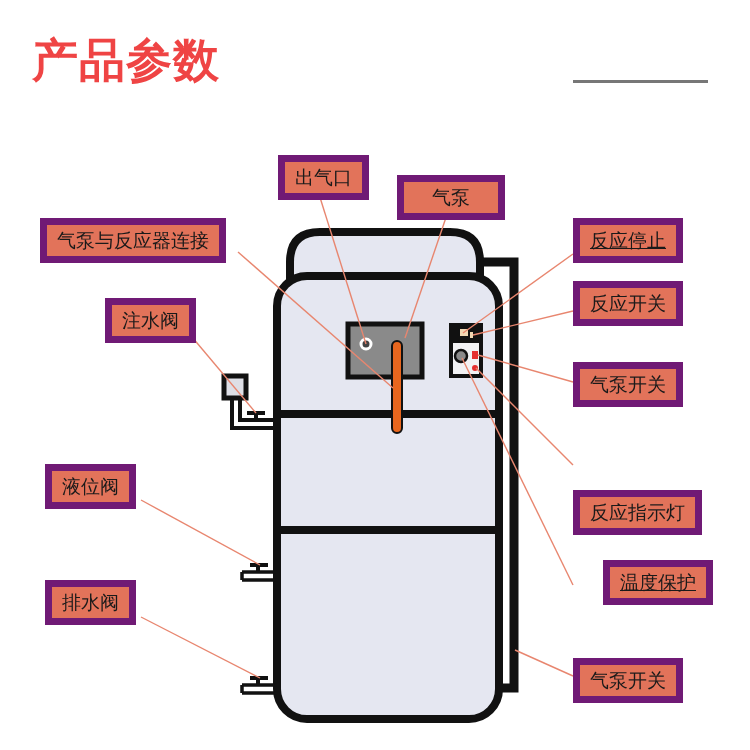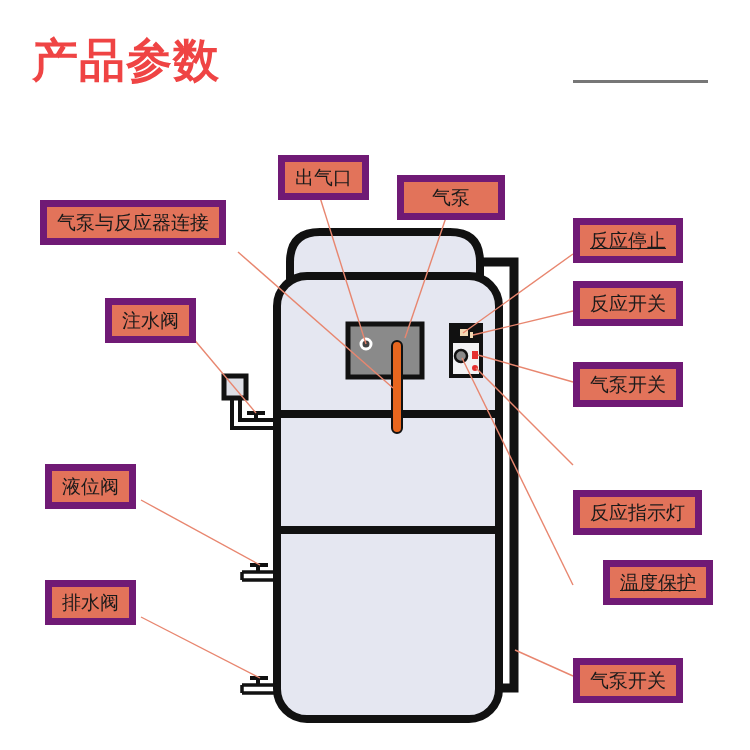--- a/index.html
+++ b/index.html
@@ -67,21 +67,21 @@
     <line x1="573" y1="311" x2="473" y2="335"></line>
     <line x1="573" y1="382" x2="478" y2="355"></line>
     <line x1="573" y1="465" x2="476" y2="368"></line>
     <line x1="573" y1="585" x2="462" y2="358"></line>
     <line x1="573" y1="676" x2="515" y2="650"></line>
   </g>
 </svg>
 
 <div class="lbl" style="left:278px;top:155px;">出气口</div>
 <div class="lbl" style="left:397px;top:155px;width:94px;text-align:center;padding:0;margin-top:20px;">气泵</div>
-<div class="lbl" style="left:40px;top:200px;">气泵与反应器连接</div>
+<div class="lbl" style="left:40px;top:218px;">气泵与反应器连接</div>
 <div class="lbl" style="left:105px;top:298px;">注水阀</div>
 <div class="lbl" style="left:45px;top:464px;">液位阀</div>
 <div class="lbl" style="left:45px;top:580px;">排水阀</div>
 <div class="lbl" style="left:573px;top:218px;text-decoration:underline;">反应停止</div>
 <div class="lbl" style="left:573px;top:281px;">反应开关</div>
 <div class="lbl" style="left:573px;top:362px;">气泵开关</div>
 <div class="lbl" style="left:573px;top:446px;margin-top:44px;">反应指示灯</div>
 <div class="lbl" style="left:603px;top:560px;text-decoration:underline;">温度保护</div>
 <div class="lbl" style="left:573px;top:658px;">气泵开关</div>
 

